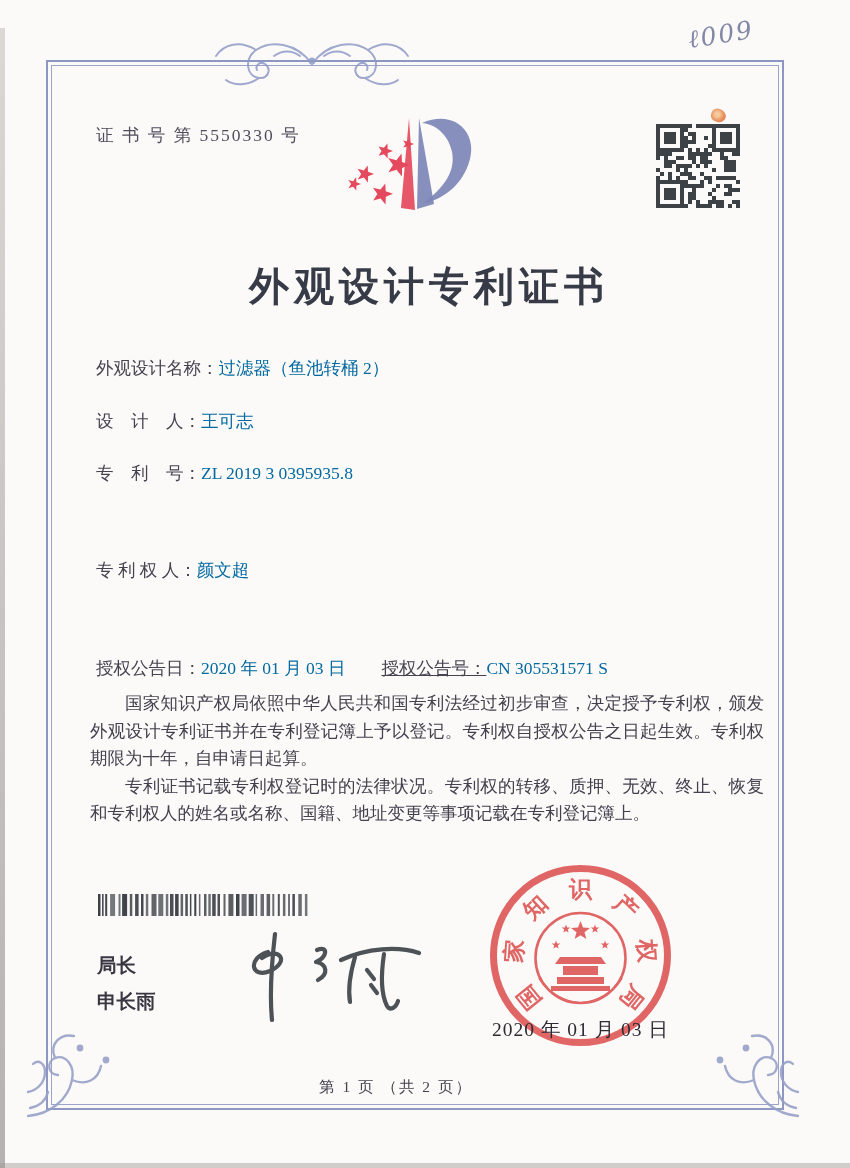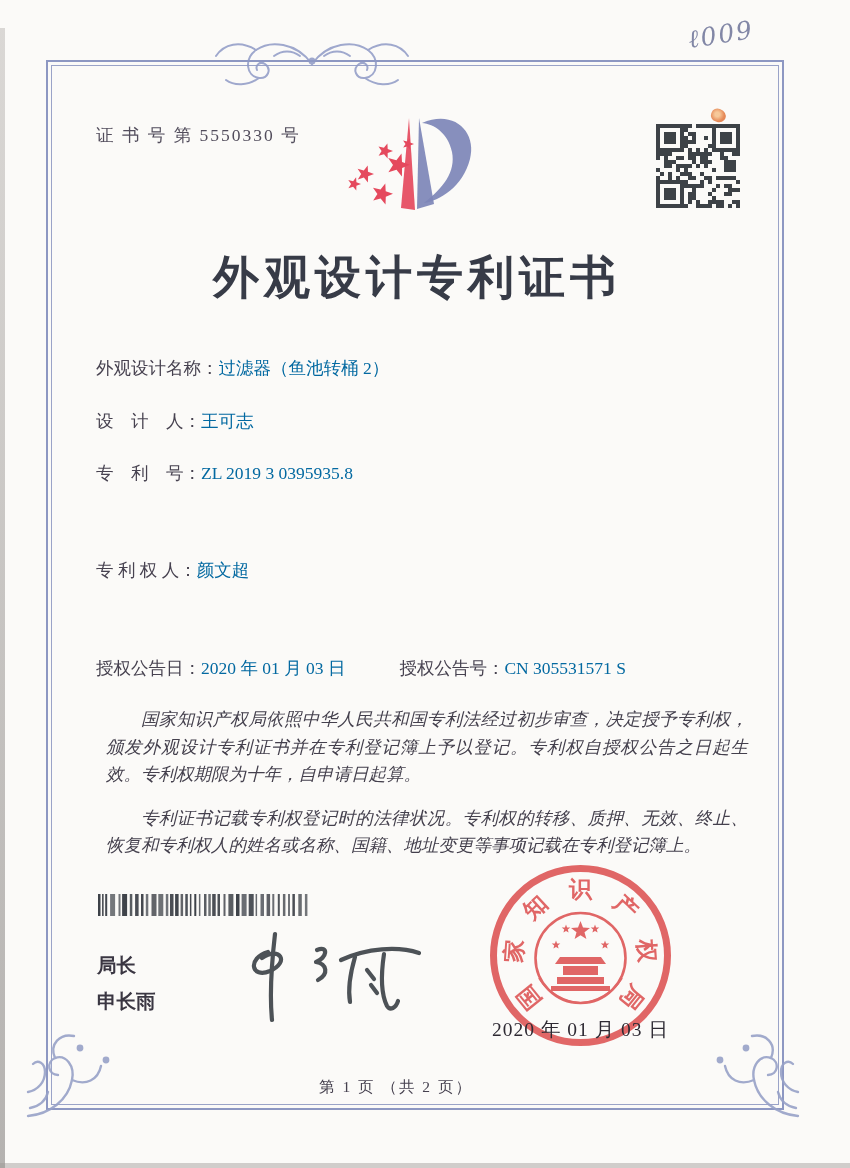--- a/index.html
+++ b/index.html
@@ -22,30 +22,30 @@
         color:#8287a6;transform:rotate(-9deg);letter-spacing:2px;font-family:"DejaVu Serif",serif;}
 
   .cert-no{position:absolute;left:96px;top:123px;font-size:17.5px;letter-spacing:2px;color:#524d5c;}
 
   .logo{position:absolute;left:338px;top:108px;}
   .qr{position:absolute;left:656px;top:124px;}
   .smudge{position:absolute;left:711px;top:109px;width:15px;height:13px;border-radius:50% 60% 55% 50%;
         background:radial-gradient(circle at 40% 45%, #f6c089 20%, #e2763c 60%, #db6a33);
         opacity:.85;transform:rotate(20deg);}
 
-  .title{position:absolute;left:46px;top:243px;width:734px;margin:4px;text-align:center;
-        font-size:46px;font-weight:700;letter-spacing:5px;color:#373b47;}
+  .title{position:absolute;left:46px;top:243px;width:734px;margin:16px;text-align:center;
+        font-size:40px;font-weight:700;letter-spacing:5px;color:#373b47;}
 
   .row{position:absolute;left:96px;font-size:17.5px;white-space:nowrap;color:#474250;}
   .row .val{color:#0369a1;}
-  .row .pair2{margin-left:54px;}
+  .row .pair2{margin-left:36px;text-decoration:underline;}
 
   .paras{position:absolute;left:90px;top:690px;width:674px;font-size:17.5px;line-height:27.5px;
         text-align:justify;color:#44404d;}
-  .paras p{margin:16px;text-indent:2em;font-style:italic;}
+  .paras p{margin:0;text-indent:2em;}
 
   .barcode{position:absolute;left:97px;top:894px;}
 
   .officer{position:absolute;left:97px;top:948px;font-size:19.5px;font-weight:600;color:#3a3642;line-height:36px;}
   .signature{position:absolute;left:222px;top:928px;}
 
   .seal{position:absolute;left:483px;top:858px;}
   .seal-date{position:absolute;left:478px;top:1016px;width:205px;text-align:center;
         font-size:19.5px;color:#2e2a33;letter-spacing:1px;z-index:3;}
 

